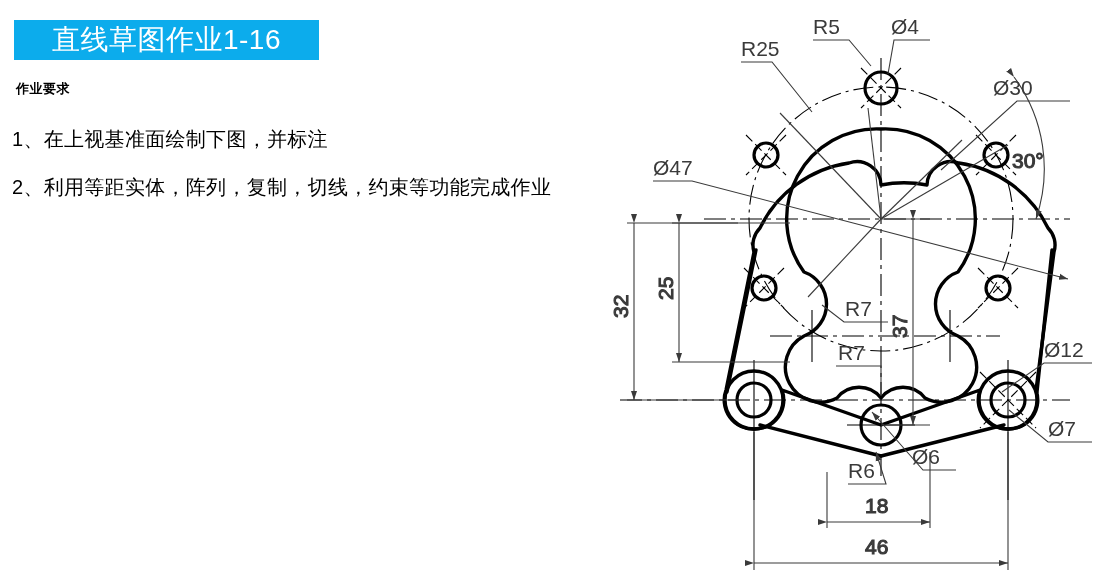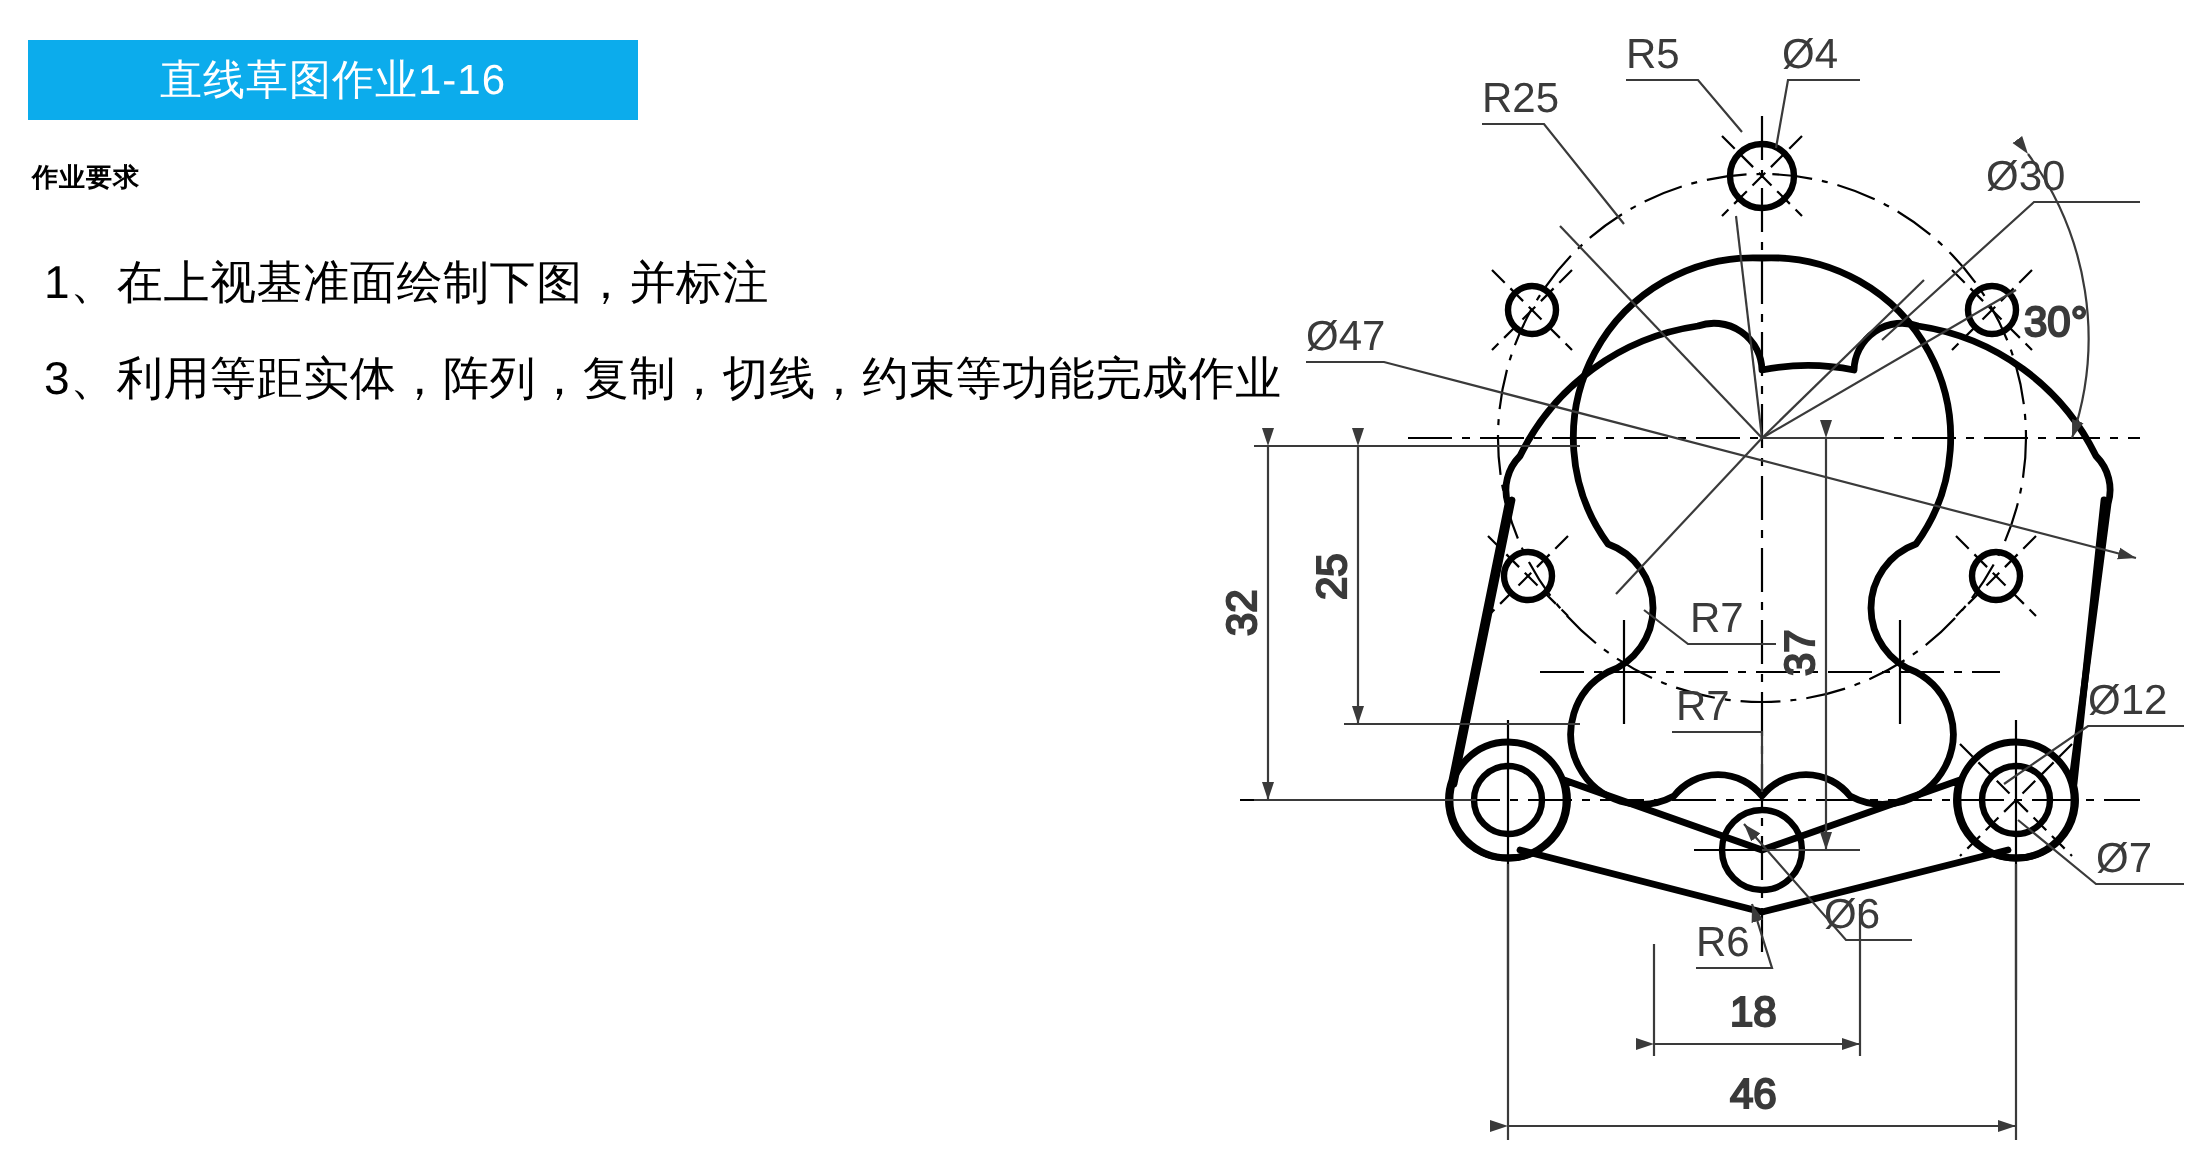--- a/index.html
+++ b/index.html
@@ -8,29 +8,29 @@
     font-family:"Liberation Sans","DejaVu Sans",sans-serif;
     color:#000000;
   }
   
   #left-panel{position:absolute;left:0;top:0;width:620px;height:578px;}
   #title-banner{
     position:absolute;left:14px;top:20px;width:305px;height:40px;
     background:#0cacec;display:flex;align-items:center;justify-content:center;
   }
   #title-banner .banner-text{
-    color:#ffffff;font-size:21px;font-weight:400;letter-spacing:0.5px;
+    color:#ffffff;font-size:28px;font-weight:400;letter-spacing:0.5px;
     white-space:nowrap;
     text-align:center;
   }
   #req-heading{
     position:absolute;left:16px;top:80px;font-size:13px;font-weight:bold;
     letter-spacing:0.5px;
   }
-  .req-line{position:absolute;left:22px;font-size:23px;letter-spacing:0.3px;white-space:nowrap;}
+  .req-line{position:absolute;left:12px;font-size:20px;letter-spacing:0.3px;white-space:nowrap;}
   #req-1{top:126px;}
   #req-2{top:174px;}
 
   
   #drawing-panel{position:absolute;left:600px;top:0;width:504px;height:578px;}
   #drawing-svg{display:block;}
   .dim-text{
     font-family:"Liberation Sans","DejaVu Sans",sans-serif;
     font-size:21px;fill:#3a3a3a;
   }
@@ -41,21 +41,21 @@
 <div id="left-panel">
 
   <div id="title-banner">
     <span class="banner-text">直线草图作业1-16</span>
   </div>
 
   <div id="req-heading">作业要求</div>
 
   <div class="req-line" id="req-1">1、在上视基准面绘制下图，并标注</div>
 
-  <div class="req-line" id="req-2">3、利用等距实体，阵列，复制，切线，约束等功能完成作业</div>
+  <div class="req-line" id="req-2">2、利用等距实体，阵列，复制，切线，约束等功能完成作业</div>
 </div>
 
 <div id="drawing-panel">
 <svg id="drawing-svg" width="504" height="578" viewBox="0 0 504 578">
 
   <defs>
     <marker id="arrS" markerWidth="12" markerHeight="12" refX="9" refY="4" orient="auto" markerUnits="userSpaceOnUse">
       <path d="M0,1 L9,4 L0,7 z" fill="#3a3a3a"></path>
     </marker>
     <marker id="arrE" markerWidth="12" markerHeight="12" refX="9" refY="4" orient="auto" markerUnits="userSpaceOnUse">

